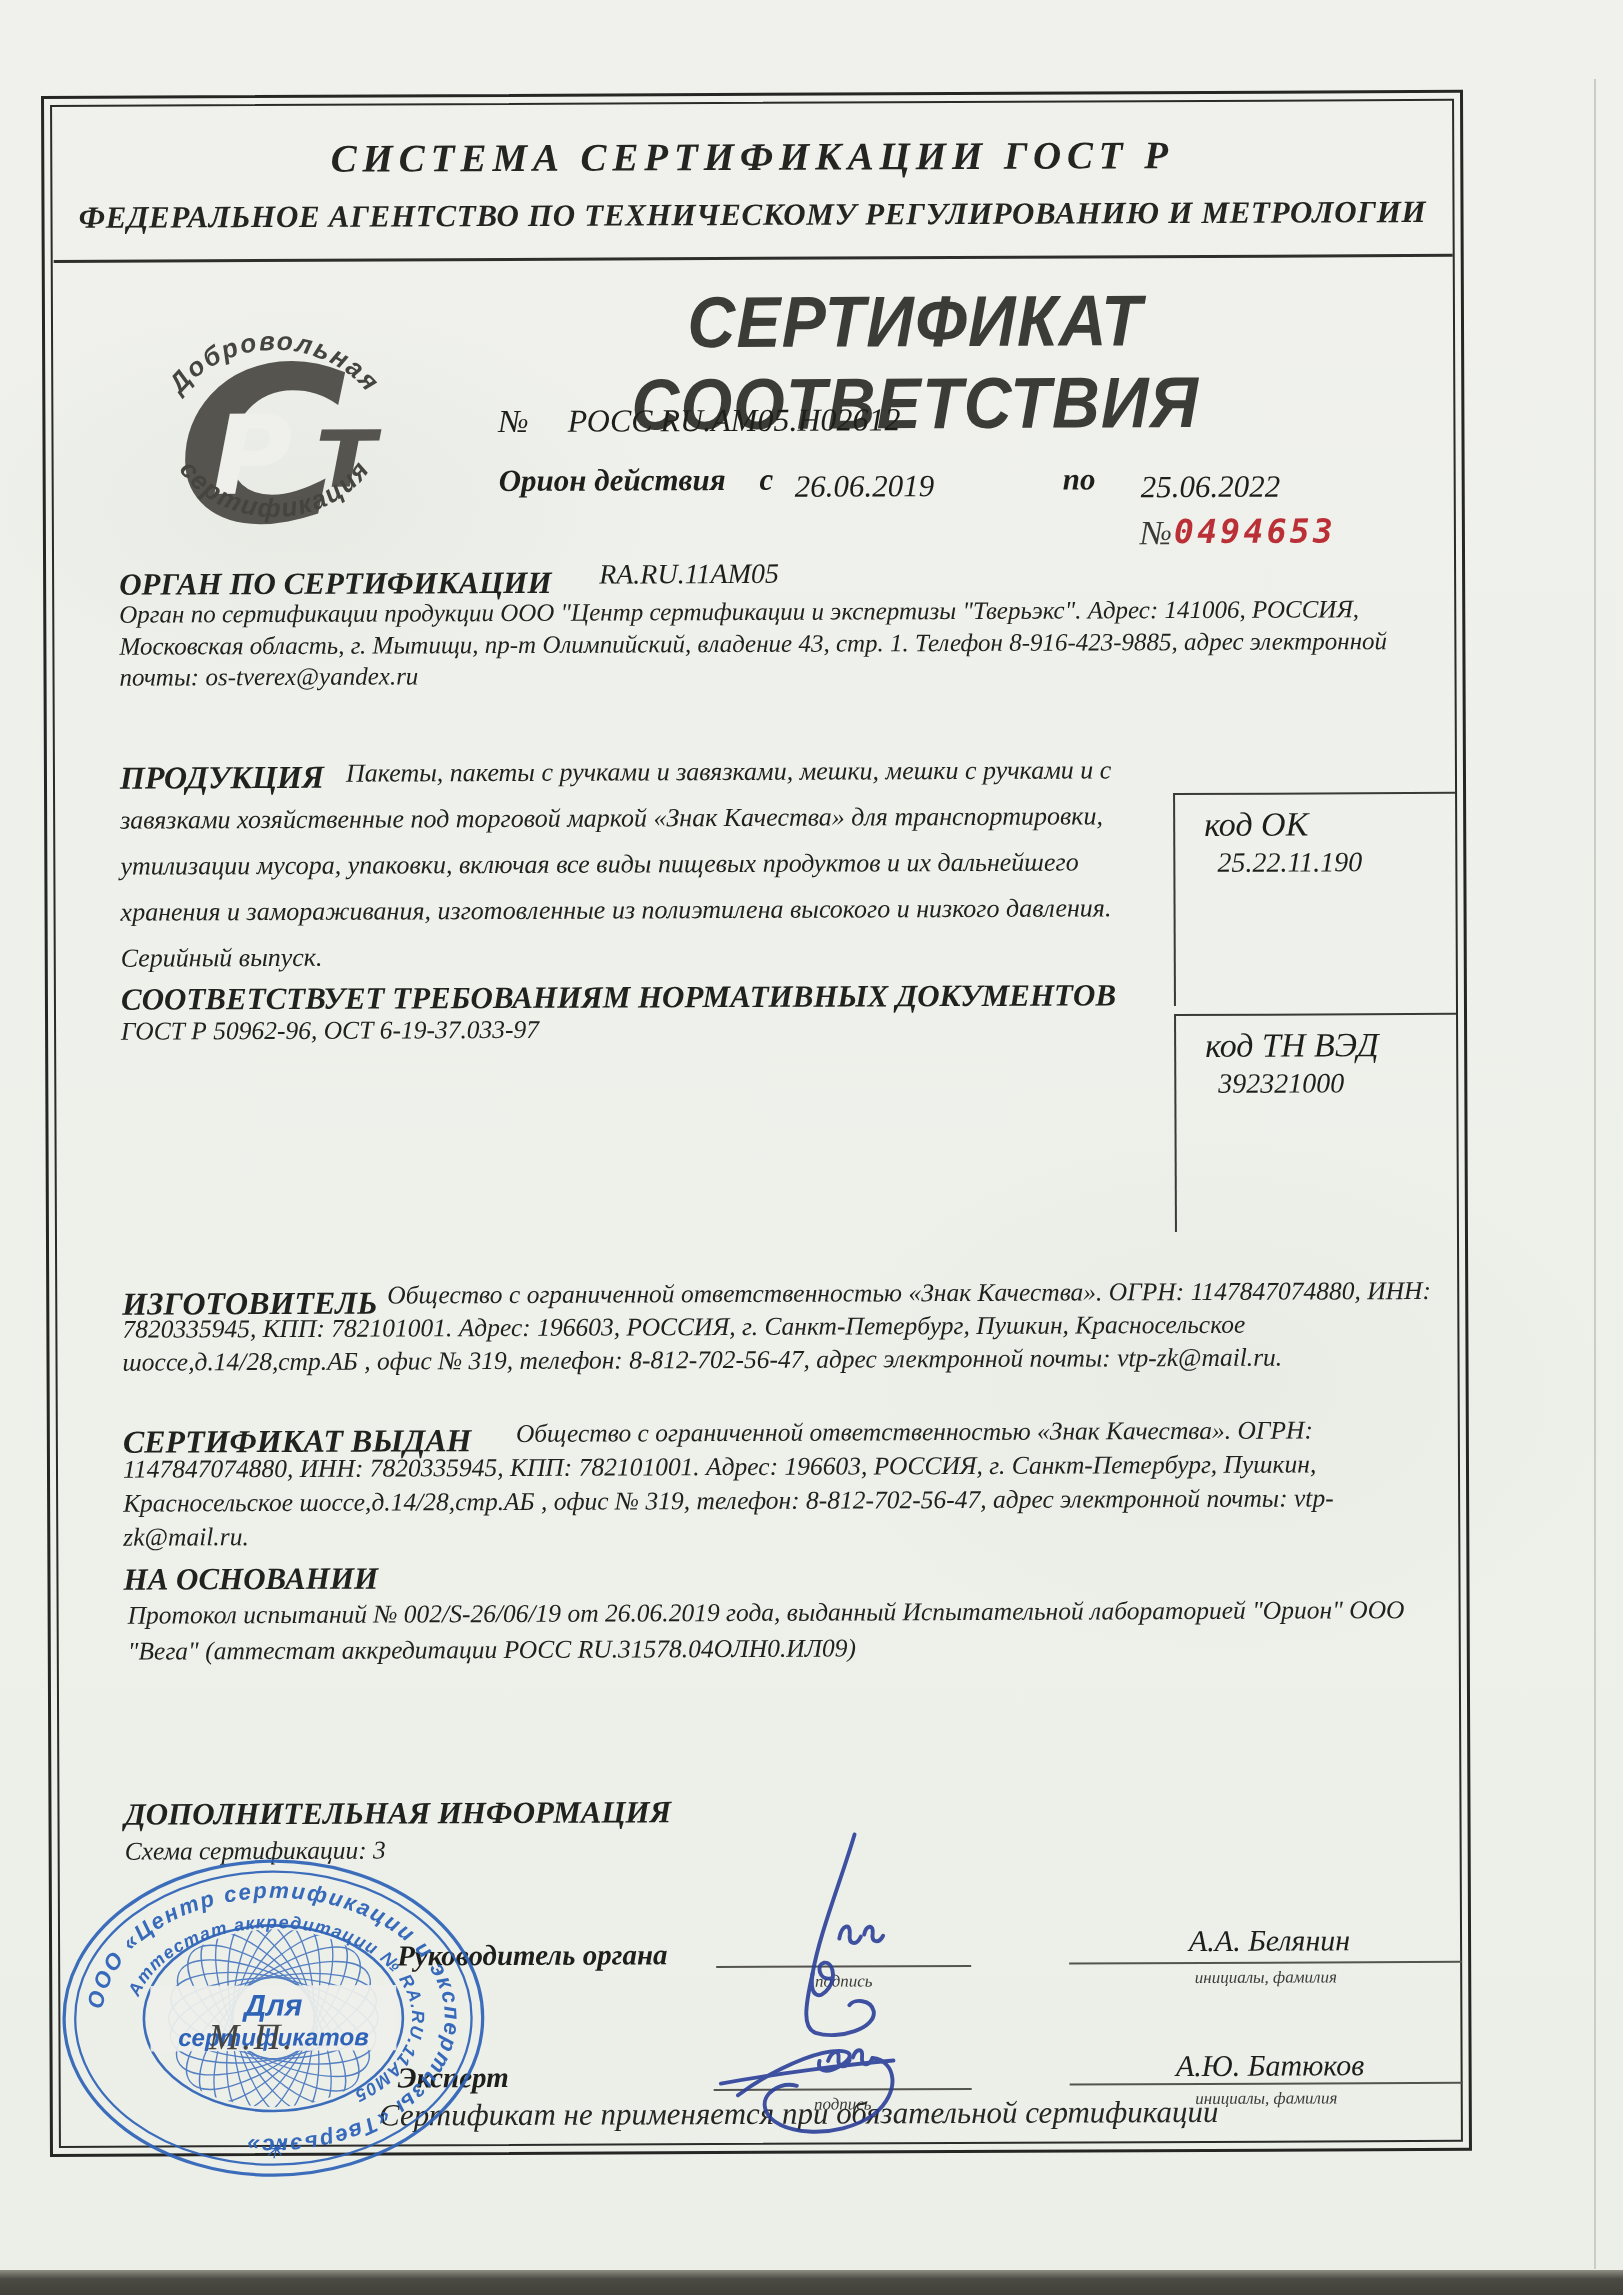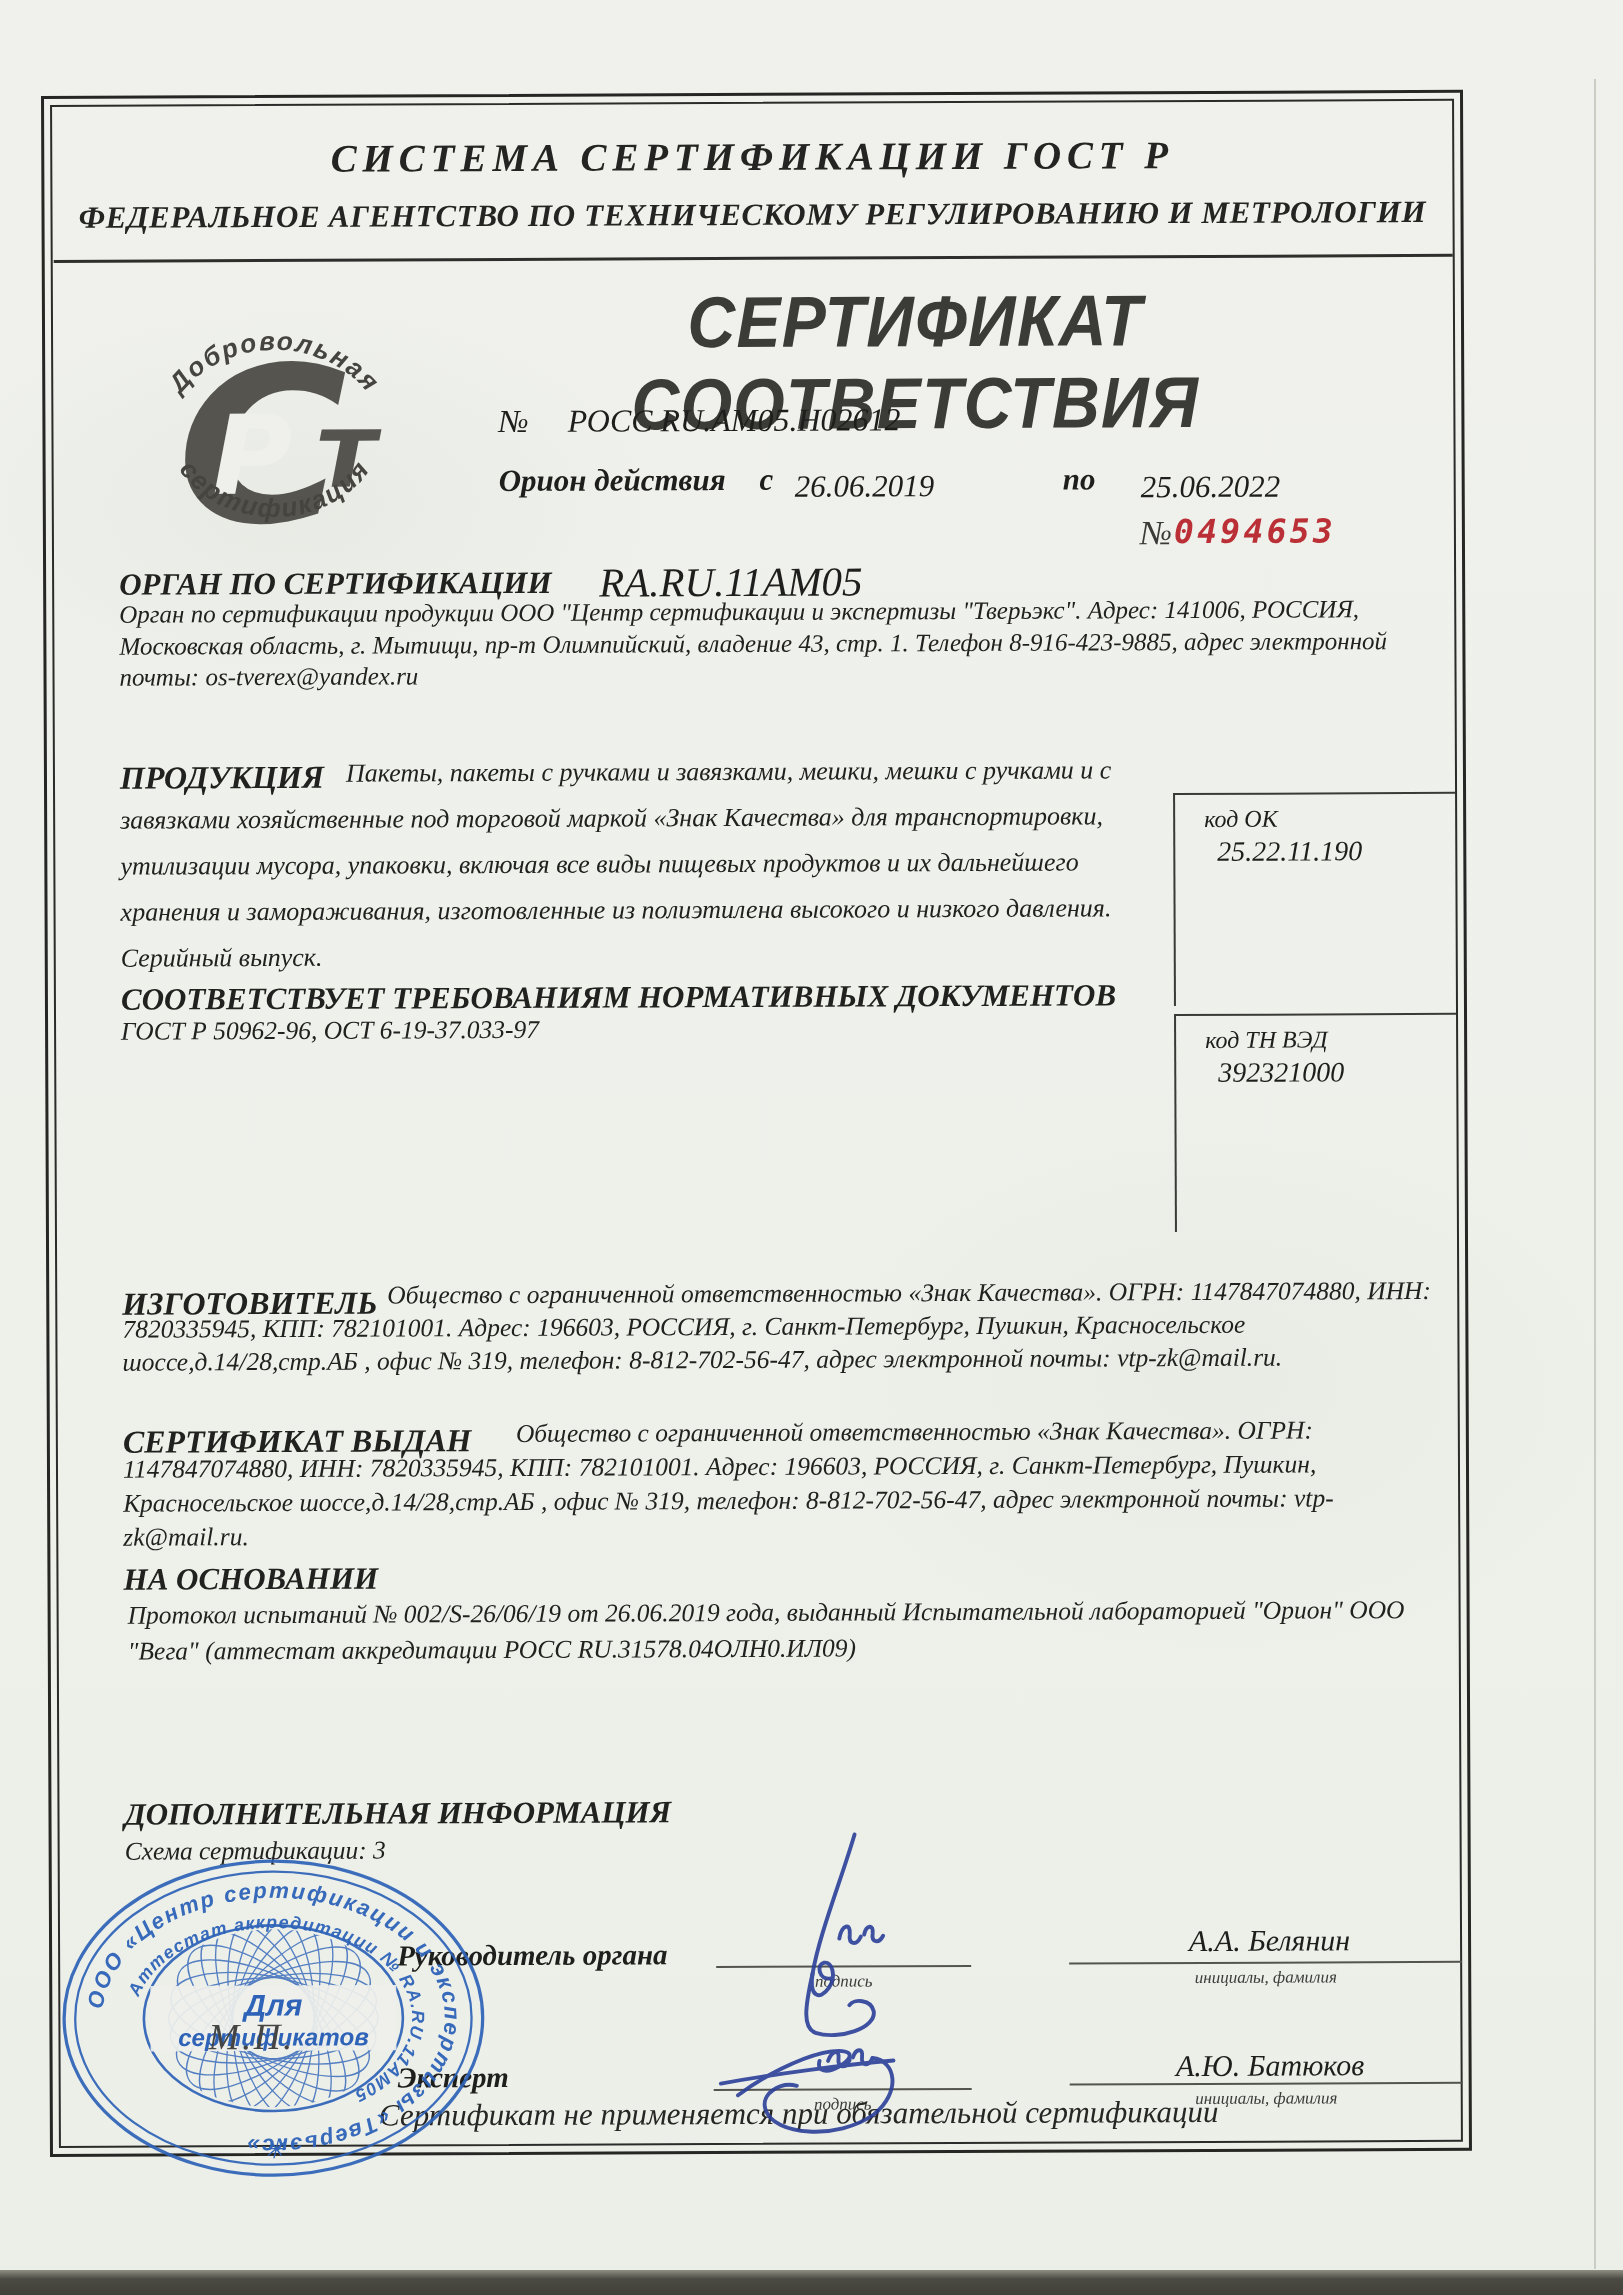--- a/index.html
+++ b/index.html
@@ -40,26 +40,26 @@
   .row-validity{left:453px;top:366px;font-size:31px;font-weight:700;}
   .v-from{position:absolute;left:296px;top:6.5px;font-weight:400;}
   .v-po{position:absolute;left:564px;top:1.3px;font-weight:700;}
   .v-to{position:absolute;left:642px;top:9.2px;font-weight:400;}
   .blank-no{left:1094px;top:419px;font-size:34px;color:#3a3a38;}
   .blank-no .digits{font-family:"DejaVu Sans Mono",monospace;font-weight:700;
     font-size:33px;letter-spacing:3.3px;color:#bb3036;position:relative;top:-1.3px;margin-left:2px;}
   
   .sec-label{font-weight:700;font-size:31px;color:#21211f;letter-spacing:0px;}
   .body-text{font-size:25px;line-height:1.26;color:#21211f;text-align:left;}
-  .org-code{font-size:41px;}
+  .org-code{font-size:28px;}
   .product-text{font-size:26px;line-height:46px;}
   .docs-line{font-size:25.5px;}
   
   .code-box{border-top:2.6px solid #3a3a37;border-left:2.6px solid #3a3a37;}
-  .code-box .cap{font-size:24px;padding:10.5px 0 0 29px;}
+  .code-box .cap{font-size:34px;padding:10.5px 0 0 29px;}
   .code-box .val{font-size:28px;padding:3.9px 0 0 42px;}
   
   .sig-label{font-weight:700;font-size:29px;}
   .sig-line{border-top:2px solid #54544f;}
   .sig-caption{font-size:17px;color:#3c3c39;text-align:center;padding-top:3.9px;}
   .sig-name{font-size:30px;text-align:center;}
   .mp{font-size:37px;color:#454543;letter-spacing:2.6px;z-index:7;}
   .bottom-note{left:164px;width:1164px;top:2000px;text-align:center;font-size:31px;color:#262624;}
   
   .imprint{position:absolute;top:2167px;left:281px;width:1014px;text-align:center;

